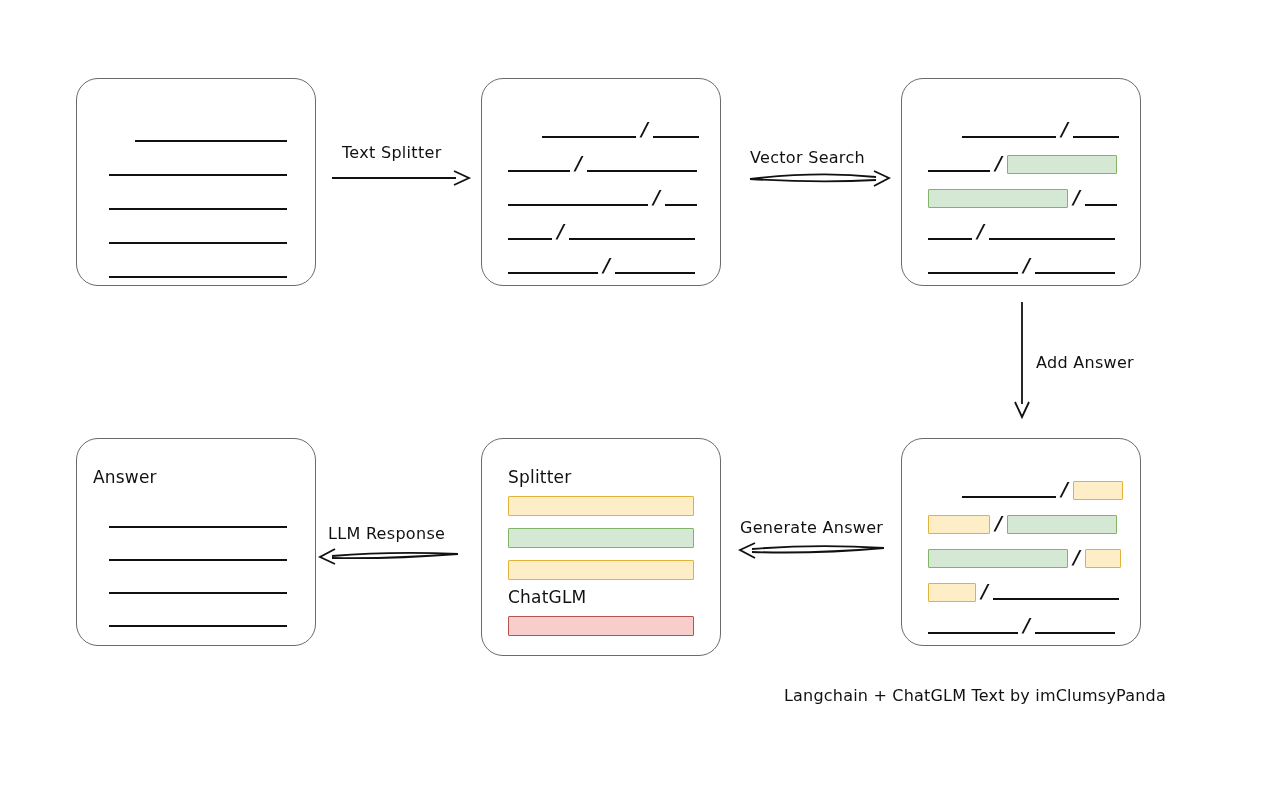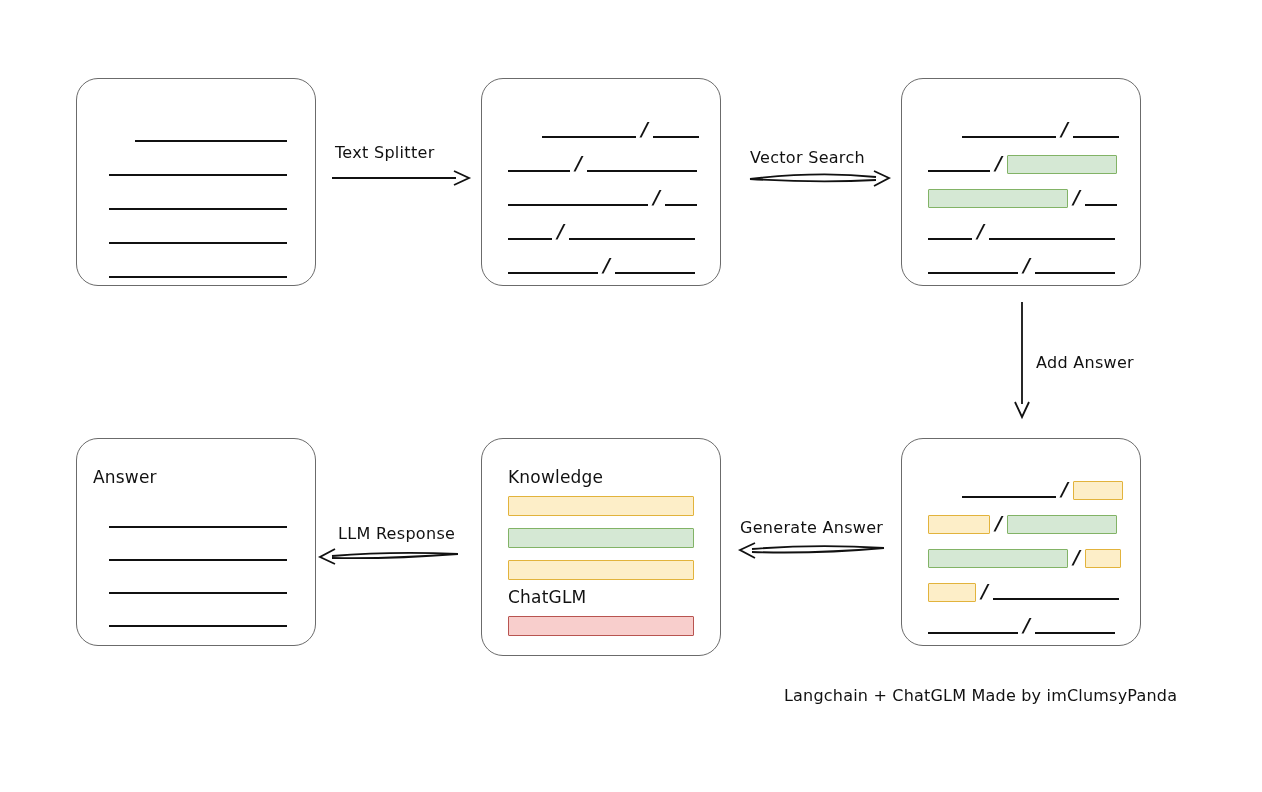--- a/index.html
+++ b/index.html
@@ -131,21 +131,21 @@
       </div>
       <div class="row" style="left: 32px; top: 146px;">
         <div class="seg" style="width: 178px;"></div>
       </div>
       <div class="row" style="left: 32px; top: 180px;">
         <div class="seg" style="width: 178px;"></div>
       </div>
     </div>
 </div>
 
-<div class="arrow-label" style="left:335px; top:143px;">Text Splitter</div>
+<div class="arrow-label" style="left:342px; top:143px;">Text Splitter</div>
 <svg class="arrow-svg" style="left:330px; top:168px; width:140px; height:20px;" viewBox="0 0 140 20">
   <path d="M2,10 L126,10" stroke="#111" stroke-width="1.8" fill="none"></path>
   <path d="M124,3 L139,10 L124,17" stroke="#111" stroke-width="1.8" fill="none" stroke-linejoin="miter"></path>
 </svg>
 
 <div class="card" style="left:481px; top:78px; width:240px; height:208px;">
   <div class="rows">
       <div class="row" style="left: 60px; top: 40px;">
         <div class="seg" style="width: 94px;"></div>
         <div class="slash">/</div>
@@ -248,31 +248,31 @@
 </div>
 
 <div class="arrow-label" style="left:740px; top:518px;">Generate Answer</div>
 <svg class="arrow-svg" style="left:738px; top:540px; width:148px; height:22px;" viewBox="0 0 148 22">
   <path d="M146,8 Q78,4 14,9" stroke="#111" stroke-width="1.8" fill="none"></path>
   <path d="M146,8 Q78,14 14,12" stroke="#111" stroke-width="1.8" fill="none"></path>
   <path d="M17,3 L2,10 L17,18" stroke="#111" stroke-width="1.8" fill="none"></path>
 </svg>
 
 <div class="card" style="left:481px; top:438px; width:240px; height:218px;">
-  <div class="card-heading" style="left:26px; top:28px;">Knowledge</div>
+  <div class="card-heading" style="left:26px; top:28px;">Splitter</div>
   <div></div>
   <div class="card-heading" style="left:26px; top:148px;">ChatGLM</div>
   <div></div>
 <div class="bar yellow" style="left: 26px; top: 57px; width: 186px;"></div>
     <div class="bar green" style="left: 26px; top: 89px; width: 186px;"></div>
     <div class="bar yellow" style="left: 26px; top: 121px; width: 186px;"></div>
     <div class="bar red" style="left: 26px; top: 177px; width: 186px;"></div>
   </div>
 
-<div class="arrow-label" style="left:328px; top:524px;margin-left:10px;">LLM Response</div>
+<div class="arrow-label" style="left:328px; top:524px;">LLM Response</div>
 <svg class="arrow-svg" style="left:318px; top:546px; width:142px; height:22px;" viewBox="0 0 142 22">
   <path d="M140,8 Q74,5 14,10" stroke="#111" stroke-width="1.8" fill="none"></path>
   <path d="M140,8 Q74,13 14,12" stroke="#111" stroke-width="1.8" fill="none"></path>
   <path d="M17,3 L2,11 L17,18" stroke="#111" stroke-width="1.8" fill="none"></path>
 </svg>
 
 <div class="card" style="left:76px; top:438px; width:240px; height:208px;">
   <div class="card-heading" style="left:16px; top:28px;">Answer</div>
   <div class="rows">
       <div class="row" style="left: 32px; top: 70px;">
@@ -283,13 +283,13 @@
       </div>
       <div class="row" style="left: 32px; top: 136px;">
         <div class="seg" style="width: 178px;"></div>
       </div>
       <div class="row" style="left: 32px; top: 169px;">
         <div class="seg" style="width: 178px;"></div>
       </div>
     </div>
 </div>
 
-<div class="caption" style="left:784px; top:686px;">Langchain + ChatGLM Made by imClumsyPanda</div>
+<div class="caption" style="left:784px; top:686px;">Langchain + ChatGLM Text by imClumsyPanda</div>
 
 </body></html>

